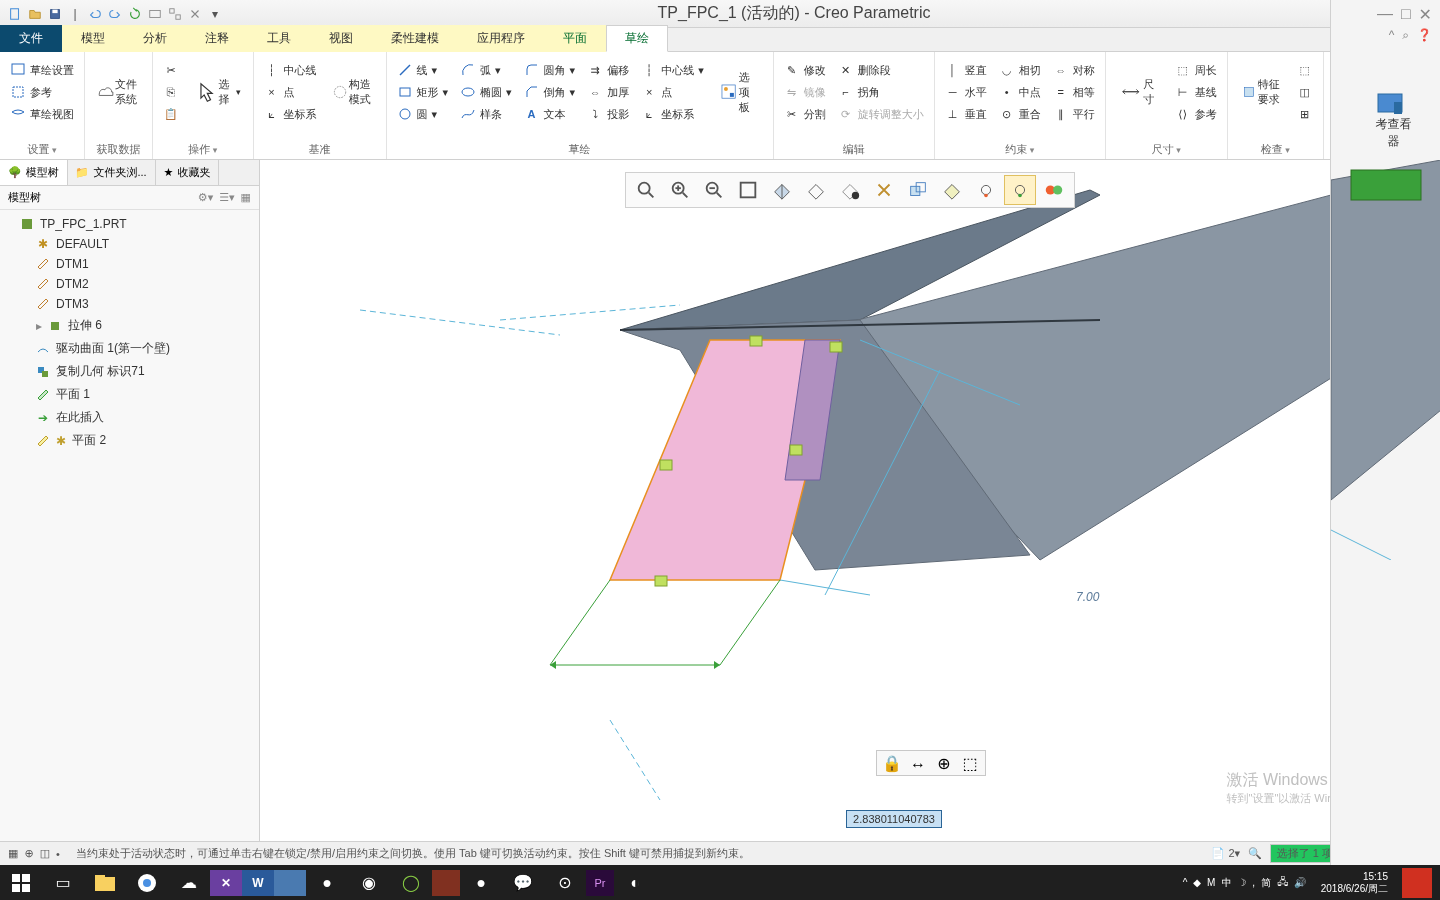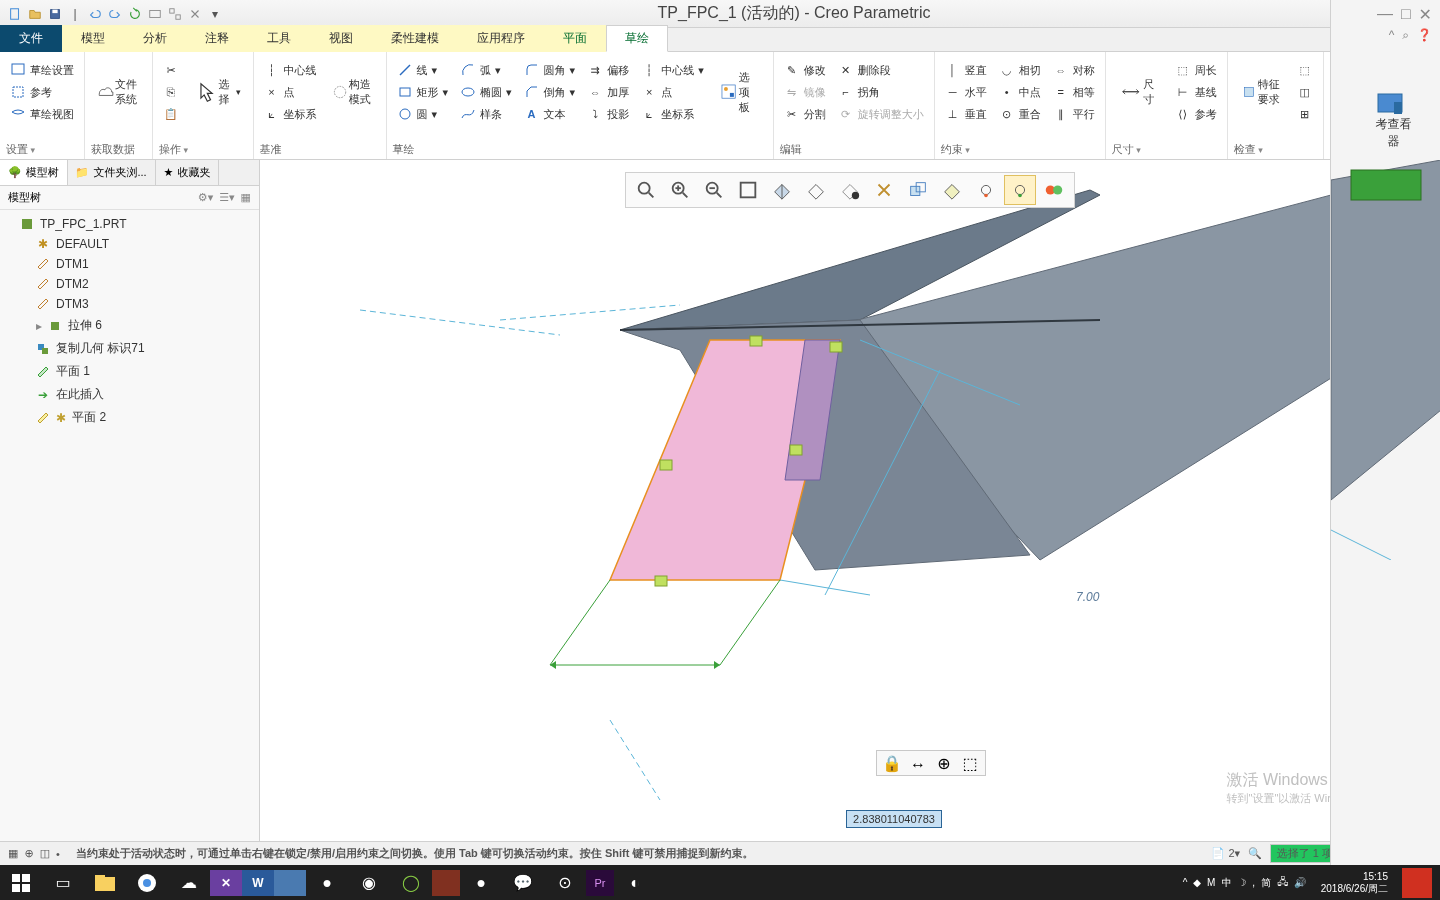--- a/index.html
+++ b/index.html
@@ -15,21 +15,21 @@
 .ribbon-tabs { height: 24px; background: #f0f0f0; display: flex; align-items: flex-end; border-bottom: 1px solid #d0d0d0; }
 .rtab { padding: 4px 18px; font-size: 12px; color: #333; border: 1px solid transparent; background: #fef9c3; position: relative; top: 1px; }
 .rtab.file { background: #0c4a6e; color: #fff; }
 .rtab.active { background: #fff; border-color: #d0d0d0; border-bottom-color: #fff; color: #006b2d; }
 .rtab.context { color: #006b2d; }
 .ribbon-right { margin-left: auto; display: flex; gap: 8px; padding-right: 10px; color: #555; font-size: 12px; }
 
 .ribbon { height: 108px; background: #fff; border-bottom: 1px solid #d0d0d0; display: flex; }
 .rgroup { border-right: 1px solid #e3e3e3; padding: 4px 6px 2px 6px; display: flex; flex-direction: column; justify-content: space-between; }
 .rgroup-content { display: flex; gap: 4px; flex: 1; }
-.rgroup-label { text-align: left; font-size: 11px; color: #666; padding-top: 2px; margin-top: 12px; }
+.rgroup-label { text-align: center; font-size: 11px; color: #666; padding-top: 2px; margin-top: 12px; }
 .rgroup-label.dd::after { content: " ▾"; font-size: 9px; color: #888; }
 .rbtn { display: flex; align-items: center; justify-content: center; padding: 2px 6px; font-size: 11px; color: #333; min-width: 48px; }
 .rbtn-icon { width: 32px; height: 32px; display: flex; align-items: center; justify-content: center; }
 .rbtn-sm { display: flex; align-items: center; gap: 4px; padding: 2px 4px; font-size: 11px; color: #333; white-space: nowrap; }
 .rbtn-sm .ic { width: 16px; height: 16px; display: inline-flex; align-items: center; justify-content: center; }
 .rcol { display: flex; flex-direction: column; gap: 2px; justify-content: center; }
 
 .body-area { display: flex; height: calc(100% - 28px - 24px - 108px - 24px - 35px); }
 .sidebar { width: 260px; background: #f8f8f8; border-right: 1px solid #d0d0d0; display: flex; flex-direction: column; }
 .side-tabs { height: 26px; display: flex; background: #f0f0f0; border-bottom: 1px solid #d0d0d0; font-size: 11px; }
@@ -50,21 +50,21 @@
 .dim-input { position: absolute; left: 586px; top: 650px; width: 96px; height: 18px; background: #c7e0f4; border: 1px solid #2a6496; font-size: 11px; text-align: center; color: #333; }
 .dim-label { position: absolute; left: 816px; top: 430px; font-size: 12px; color: #5b7a99; font-style: italic; }
 .ctx-toolbar { position: absolute; left: 616px; top: 590px; height: 26px; background: #f8f8f8; border: 1px solid #c8c8c8; display: flex; align-items: center; padding: 0 4px; gap: 4px; }
 .ctx-btn { width: 22px; height: 20px; display: flex; align-items: center; justify-content: center; }
 
 .watermark { position: absolute; right: 70px; bottom: 35px; color: #c0c0c0; font-size: 16px; text-align: left; pointer-events: none; }
 .watermark .sub { font-size: 11px; }
 
 .statusbar { height: 24px; background: #f0f0f0; border-top: 1px solid #d0d0d0; display: flex; align-items: center; font-size: 11px; color: #555; }
 .sb-left { display: flex; gap: 6px; padding: 0 8px; align-items: center; }
-.sb-msg { flex: 1; padding-left: 8px; font-weight: bold; }
+.sb-msg { flex: 1; padding-left: 8px; }
 .sb-right { display: flex; gap: 8px; align-items: center; padding-right: 10px; }
 .sb-field { border: 1px solid #c8c8c8; background: #22c55e; padding: 1px 18px 1px 6px; min-width: 70px; }
 
 .taskbar { height: 35px; background: #1f1f1f; display: flex; align-items: center; }
 .task-item { width: 42px; height: 35px; display: flex; align-items: center; justify-content: center; color: #fff; }
 .task-spacer { flex: 1; }
 .task-tray { display: flex; align-items: center; gap: 6px; padding-right: 8px; color: #fff; font-size: 10px; }
 .task-clock { text-align: right; line-height: 1.2; padding: 0 8px; }
 
 .side-win { position: absolute; top: 0; right: 0; width: 110px; height: calc(100% - 35px); background: #f4f4f4; border-left: 1px solid #d0d0d0; }
@@ -571,20 +571,28 @@
           <span>DTM3</span>
         </div>
       <div class="tree-item lvl1">
           <span style="color:#888">▸</span>
           <span class="ic">
             <svg viewBox="0 0 14 14">
               <rect x="3" y="3" width="8" height="8" fill="#6a9a3a"></rect>
             </svg>
           </span>
           <span>拉伸 6</span>
+        </div>
+      <div class="tree-item lvl1">
+          <span class="ic">
+            <svg viewBox="0 0 14 14">
+              <path d="M2 10 Q7 4 12 10" fill="none" stroke="#3a8ac0"></path>
+            </svg>
+          </span>
+          <span>驱动曲面 1(第一个壁)</span>
         </div>
       <div class="tree-item lvl1">
           <span class="ic">
             <svg viewBox="0 0 14 14">
               <rect x="2" y="2" width="6" height="6" fill="#3a8ac0"></rect>
               <rect x="6" y="6" width="6" height="6" fill="#6a9a3a"></rect>
             </svg>
           </span>
           <span>复制几何 标识71</span>
         </div>

